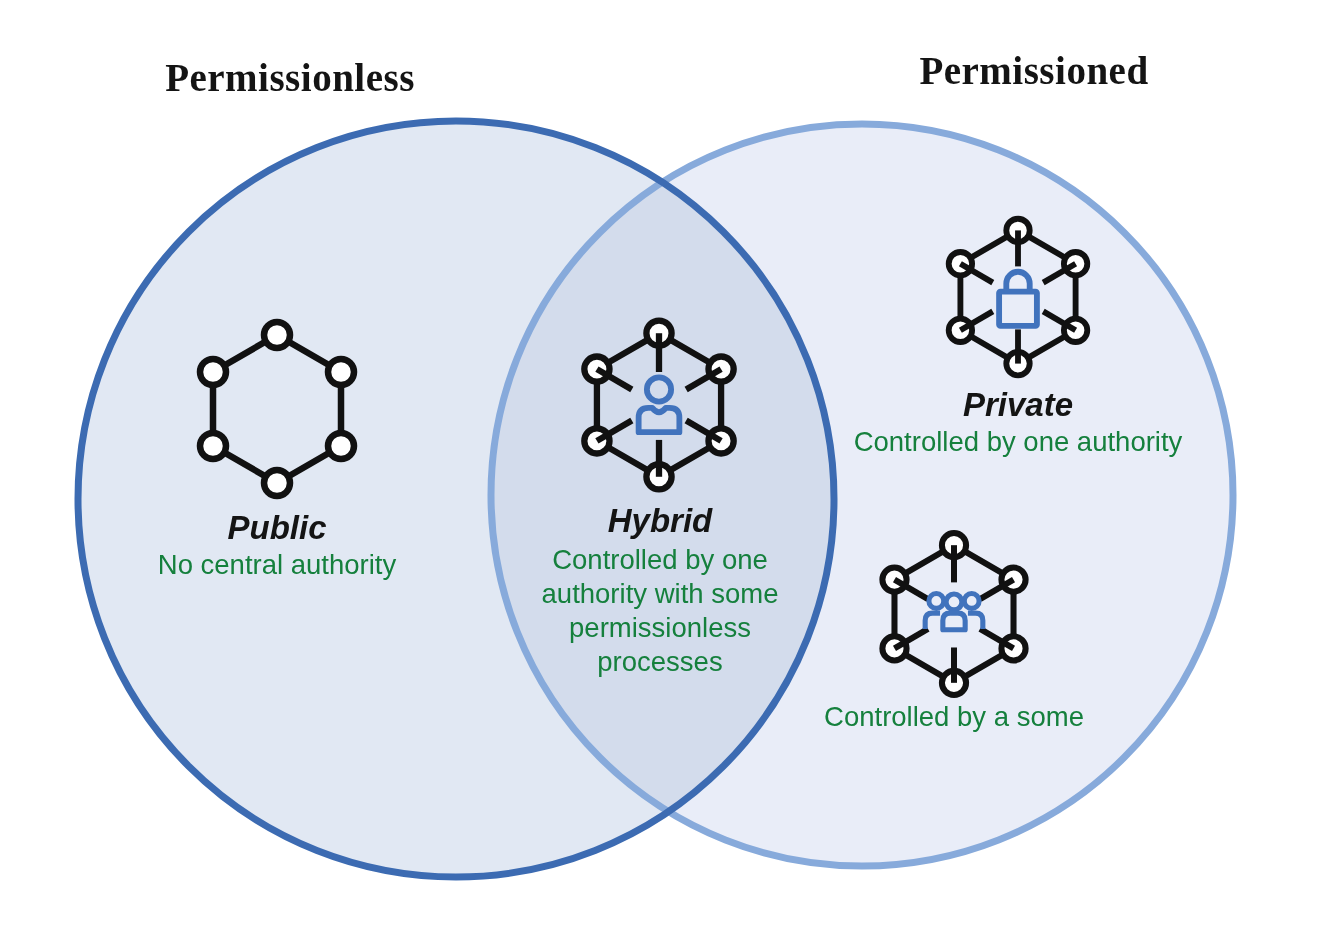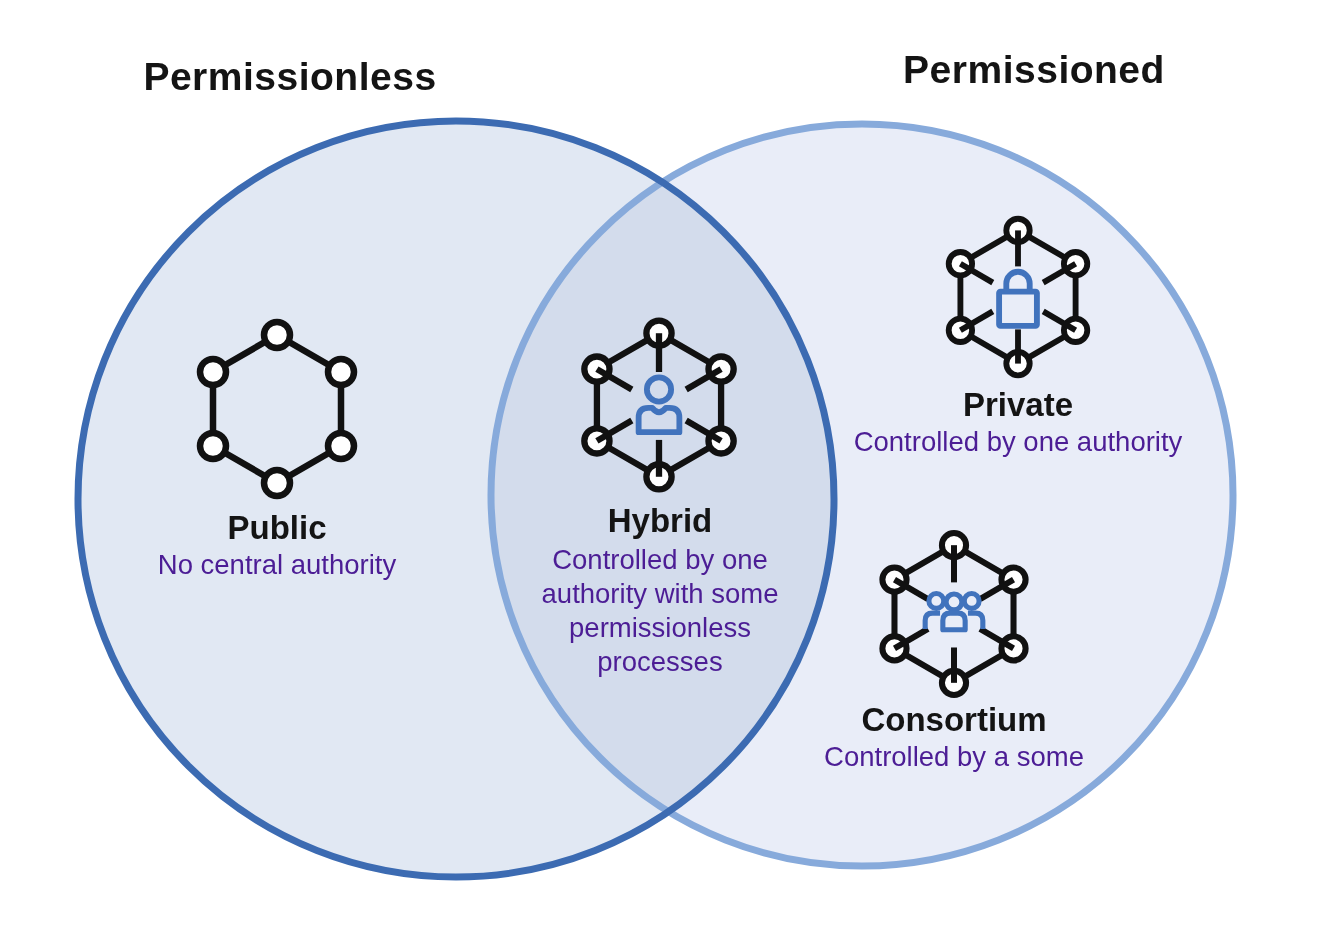--- a/index.html
+++ b/index.html
@@ -32,36 +32,38 @@
   .icon-blue    { color: var(--icon-blue); }
 
   .set-title {
     position: absolute;
     transform: translate(-50%, -50%);
     font-size: 39px;
     font-weight: bold;
     color: var(--title-text);
     letter-spacing: 0.5px;
     white-space: nowrap;
+    font-family: Liberation Serif, serif;
   }
   .group-label {
     position: absolute;
     transform: translateX(-50%);
     text-align: center;
   }
   .group-name {
     font-size: 33px;
     font-weight: bold;
     color: var(--title-text);
     line-height: 40px;
     white-space: nowrap;
+    font-style: italic;
   }
   .group-desc {
     font-size: 27.5px;
-    color: #4c1d95;
+    color: #15803d;
     line-height: 34px;
     white-space: nowrap;
   }
   .group-desc.wrap {
     white-space: normal;
     width: 272px;
     margin: 2px auto 0 auto;
   }
 </style>
 </head>
@@ -170,17 +172,16 @@
     <div class="group-name">Public</div>
     <div class="group-desc">No central authority</div>
   </div>
 
   <div class="group-label" style="left:1018px; top:385px;">
     <div class="group-name">Private</div>
     <div class="group-desc">Controlled by one authority</div>
   </div>
 
   <div class="group-label" style="left:954px; top:700px;">
-    <div class="group-name">Consortium</div>
     <div class="group-desc">Controlled by a some</div>
   </div>
 
 </div>
 
 </body></html>

